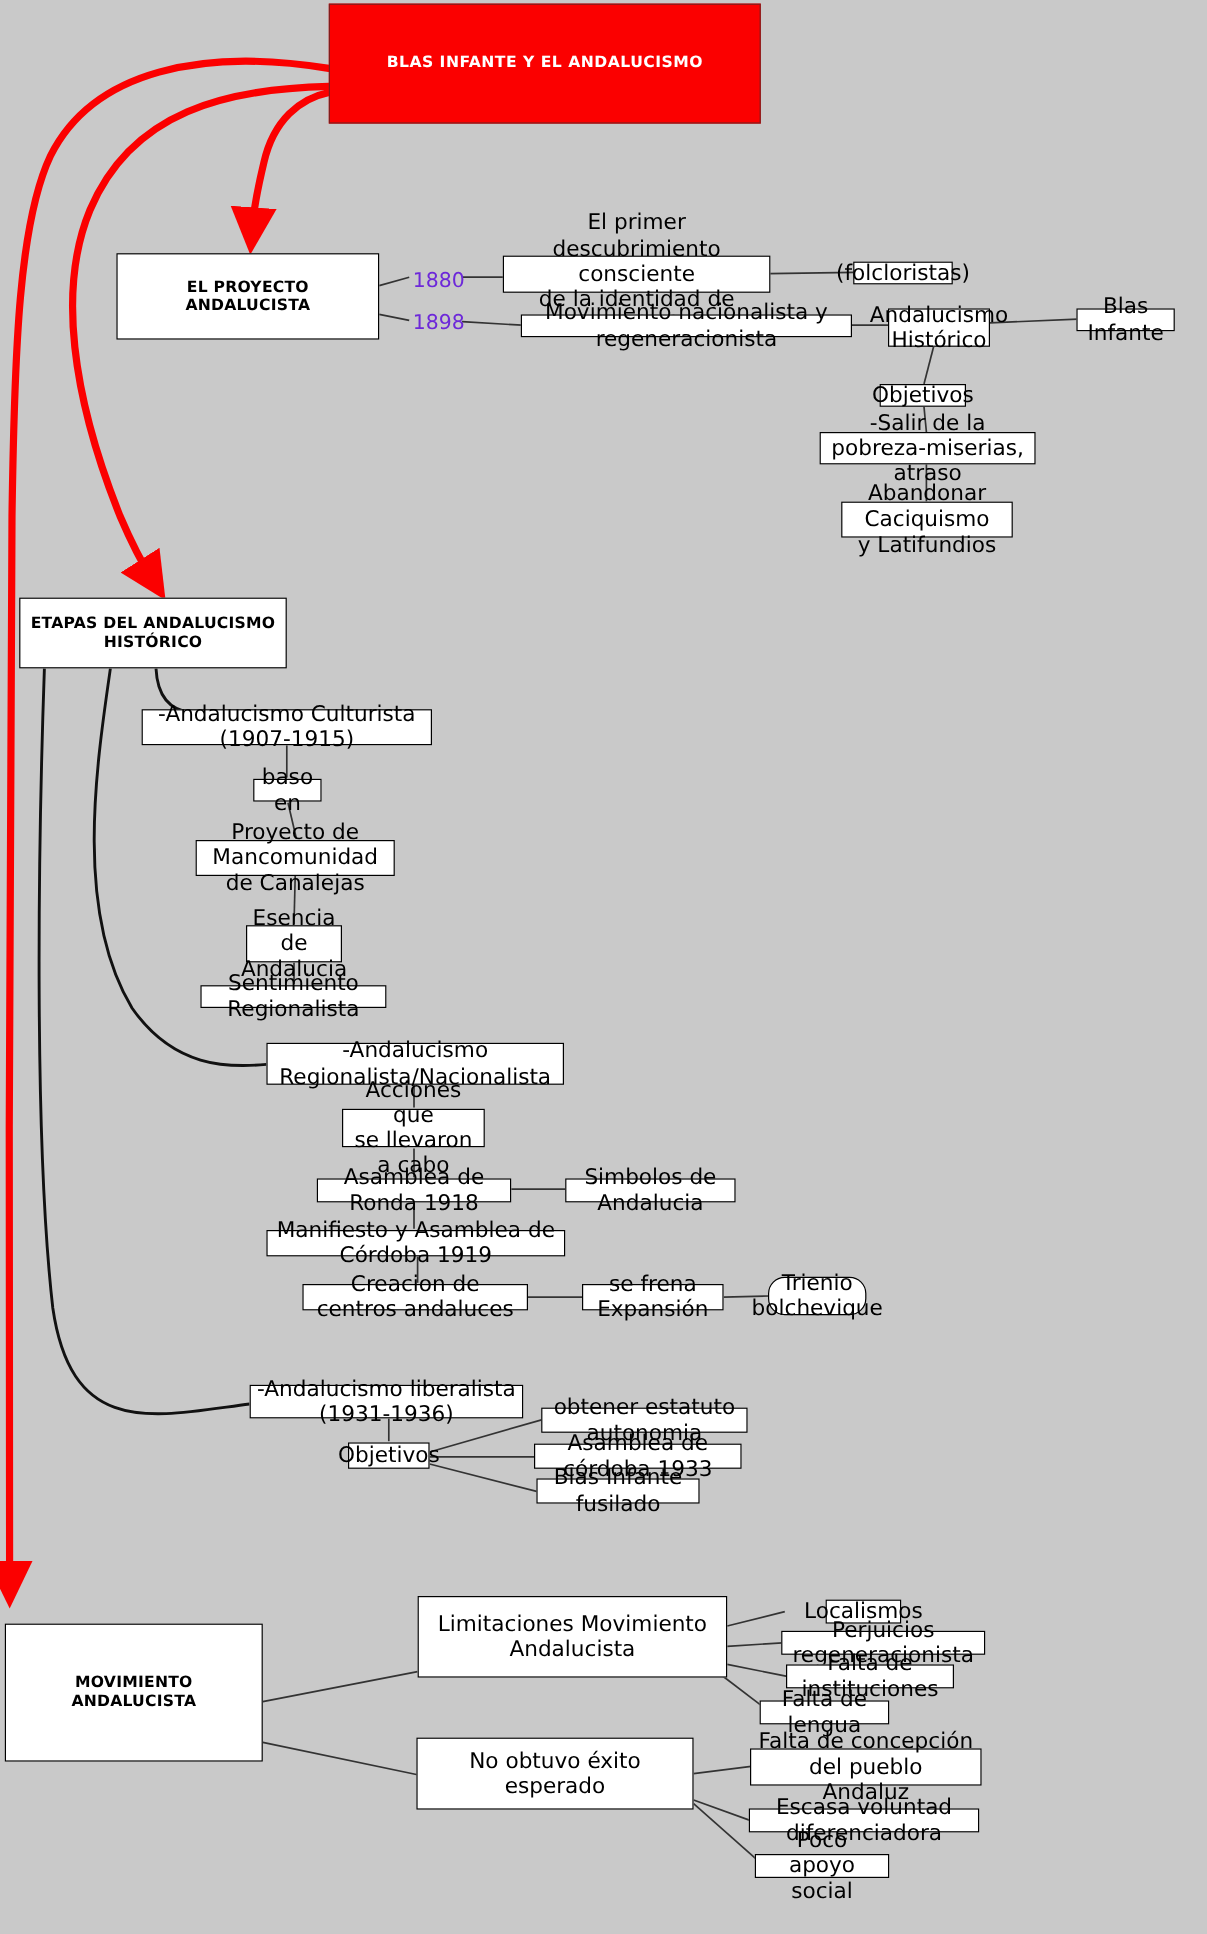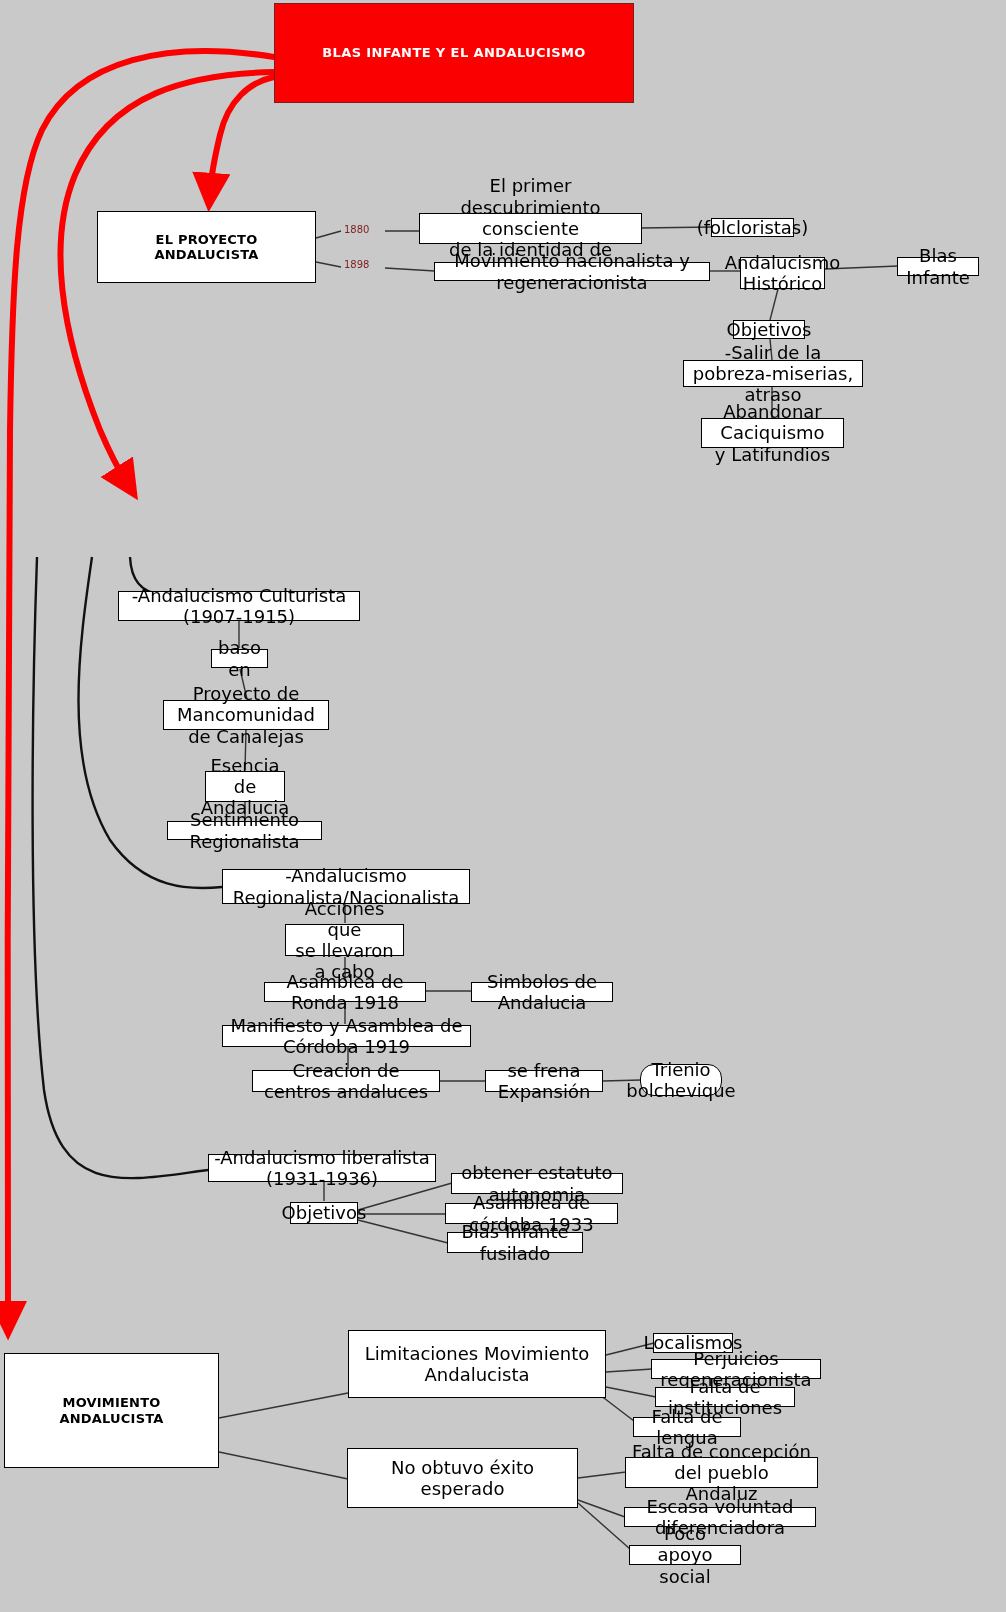--- a/index.html
+++ b/index.html
@@ -52,22 +52,22 @@
     align-items: center;
     justify-content: center;
   }
   .node.major {
     font-weight: bold;
     font-size: 13px;
     letter-spacing: 0.2px;
   }
   .label-plain {
     position: absolute;
-    font-size: 10px;
-    color: #7f1d1d;
+    font-size: 17px;
+    color: #6d28d9;
     background: transparent;
     z-index: 5;
     white-space: nowrap;
   }
 </style>
 </head>
 <body>
 
 <div id="canvas">
 
@@ -141,20 +141,22 @@
   <div class="node" style="left:434px; top:262px; width:276px; height:19px;">Movimiento nacionalista y regeneracionista</div>
   <div class="node" style="left:740px; top:257px; width:85px; height:32px;">Andalucismo
 Histórico</div>
   <div class="node" style="left:897px; top:257px; width:82px; height:19px;">Blas Infante</div>
   <div class="node" style="left:733px; top:320px; width:72px; height:19px;">Objetivos</div>
   <div class="node" style="left:683px; top:360px; width:180px; height:27px;">-Salir de la pobreza-miserias,
 atraso</div>
   <div class="node" style="left:701px; top:418px; width:143px; height:30px;">Abandonar Caciquismo
 y Latifundios</div>
 
+  <div class="node major" style="left:16px; top:498px; width:223px; height:59px;">ETAPAS DEL ANDALUCISMO
+HISTÓRICO</div>
 
   <div class="node" style="left:118px; top:591px; width:242px; height:30px;">-Andalucismo Culturista (1907-1915)</div>
   <div class="node" style="left:211px; top:649px; width:57px; height:19px;">baso en</div>
   <div class="node" style="left:163px; top:700px; width:166px; height:30px;">Proyecto de Mancomunidad
 de Canalejas</div>
   <div class="node" style="left:205px; top:771px; width:80px; height:31px;">Esencia de
 Andalucia</div>
   <div class="node" style="left:167px; top:821px; width:155px; height:19px;">Sentimiento Regionalista</div>
 
   <div class="node" style="left:222px; top:869px; width:248px; height:35px;">-Andalucismo Regionalista/Nacionalista</div>
@@ -171,21 +173,21 @@
   <div class="node" style="left:208px; top:1154px; width:228px; height:28px;">-Andalucismo liberalista (1931-1936)</div>
   <div class="node" style="left:290px; top:1202px; width:68px; height:22px;">Objetivos</div>
   <div class="node" style="left:451px; top:1173px; width:172px; height:21px;">obtener estatuto autonomia</div>
   <div class="node" style="left:445px; top:1203px; width:173px; height:21px;">Asamblea de córdoba 1933</div>
   <div class="node" style="left:447px; top:1232px; width:136px; height:21px;">Blas Infante fusilado</div>
 
   <div class="node major" style="left:4px; top:1353px; width:215px; height:115px;">MOVIMIENTO
 ANDALUCISTA</div>
 
   <div class="node" style="left:348px; top:1330px; width:258px; height:68px;">Limitaciones Movimiento Andalucista</div>
-  <div class="node" style="left:653px; top:1333px; width:80px; height:20px;">Localismos</div>
+  <div class="node" style="left:688px; top:1333px; width:63px; height:20px;">Localismos</div>
   <div class="node" style="left:651px; top:1359px; width:170px; height:20px;">Perjuicios regeneracionista</div>
   <div class="node" style="left:655px; top:1387px; width:140px; height:20px;">Falta de instituciones</div>
   <div class="node" style="left:633px; top:1417px; width:108px; height:20px;">Falta de lengua</div>
 
   <div class="node" style="left:347px; top:1448px; width:231px; height:60px;">No obtuvo éxito esperado</div>
   <div class="node" style="left:625px; top:1457px; width:193px; height:31px;">Falta de concepción del pueblo
 Andaluz</div>
   <div class="node" style="left:624px; top:1507px; width:192px; height:20px;">Escasa voluntad diferenciadora</div>
   <div class="node" style="left:629px; top:1545px; width:112px; height:20px;">Poco apoyo social</div>
 

